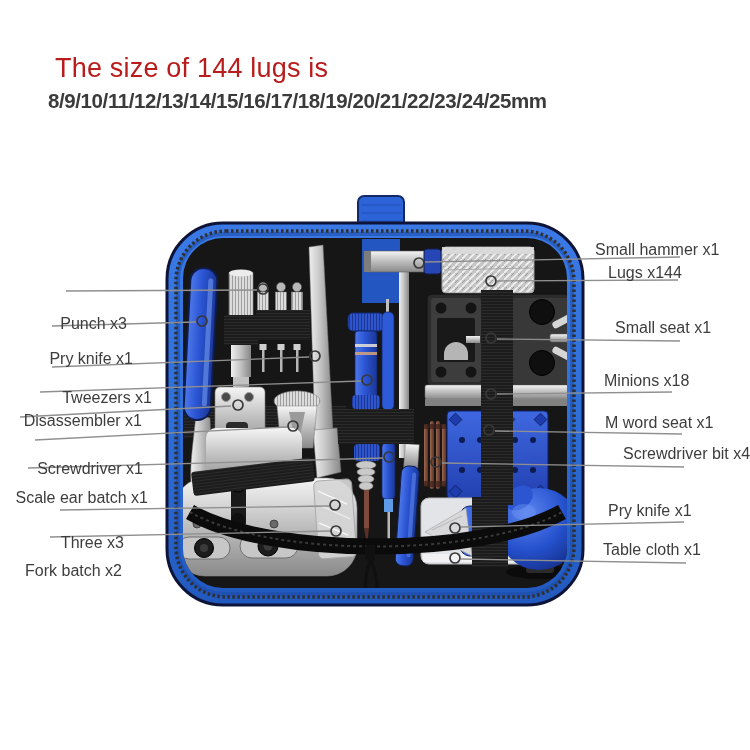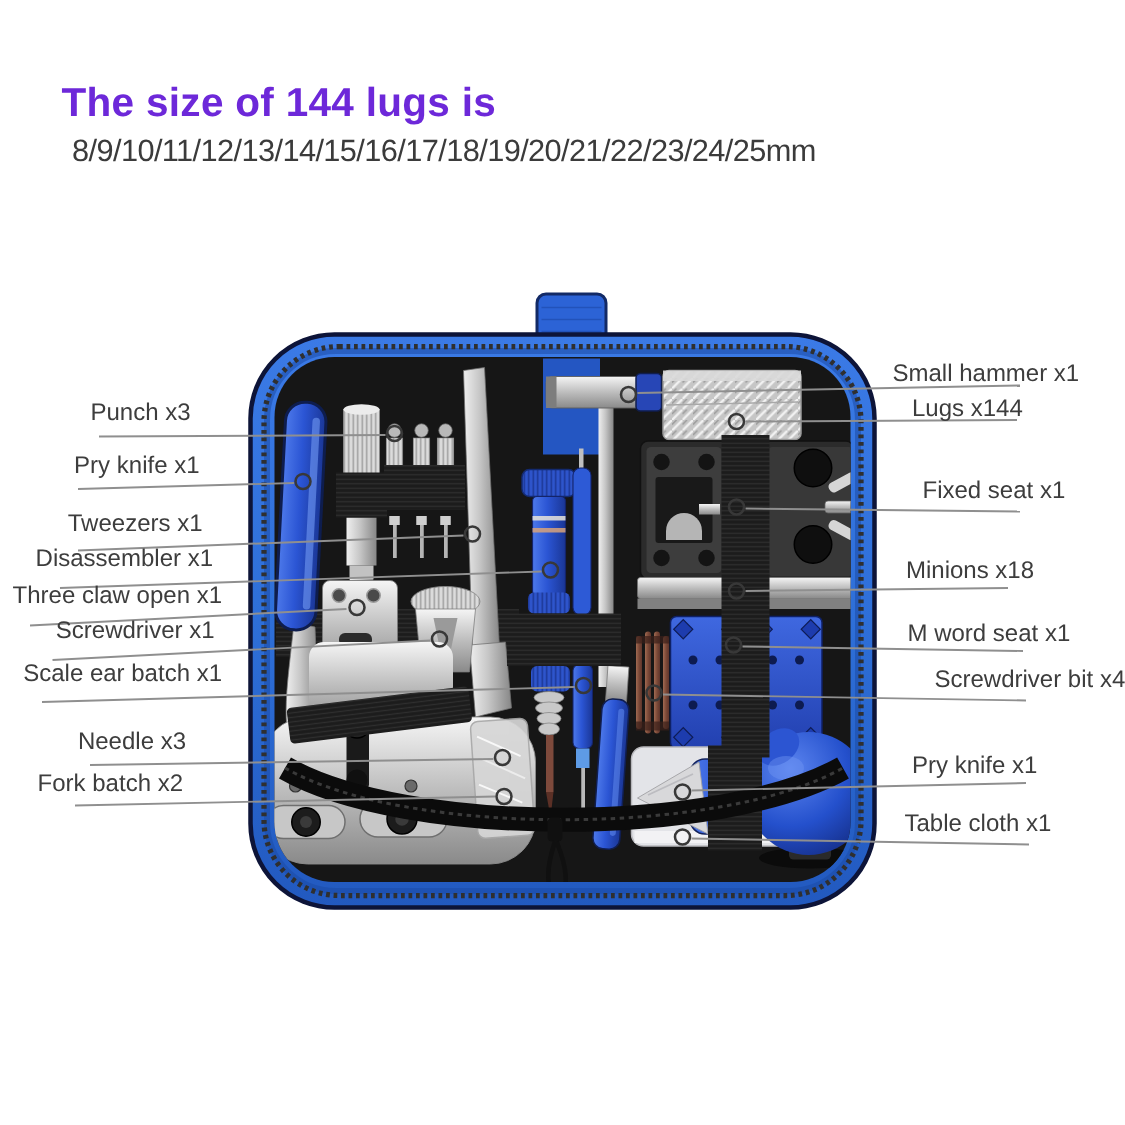--- a/index.html
+++ b/index.html
@@ -1,25 +1,25 @@
 <!DOCTYPE html>
 <html><head>
 <meta charset="utf-8">
 <style>
   html,body{margin:0;padding:0;background:#fff;}
   .stage{position:relative;width:750px;height:750px;background:#ffffff;
          font-family:"Liberation Sans",sans-serif;overflow:hidden;}
   .scene{position:absolute;left:0;top:0;width:750px;height:750px;}
-  .ttl{position:absolute;left:41px;top:54px;font-size:27px;font-weight:bold;
-       color:#6d28d9;letter-spacing:.2px;line-height:1.1;white-space:nowrap;}
-  .sizes{position:absolute;left:48px;top:90px;font-size:20.5px;font-weight:normal;
+  .ttl{position:absolute;left:55px;top:54px;font-size:27px;font-weight:normal;
+       color:#b91c1c;letter-spacing:.2px;line-height:1.1;white-space:nowrap;}
+  .sizes{position:absolute;left:48px;top:90px;font-size:20.5px;font-weight:bold;
        color:#3b3b3b;letter-spacing:-.4px;line-height:1.1;white-space:nowrap;}
   .lbl{position:absolute;font-size:16px;font-weight:normal;color:#3d3d3d;
        white-space:nowrap;line-height:1;}
-  .lbl.l{transform:translateX(-100%);}
+  .lbl.l{transform:translateX(-100%);margin-top:48px;}
 </style>
 </head>
 <body>
 
 <div class="stage">
 
   <div class="ttl">The size of 144 lugs is</div>
   <div class="sizes">8/9/10/11/12/13/14/15/16/17/18/19/20/21/22/23/24/25mm</div>
 
   <svg class="scene" viewBox="0 0 750 750">
@@ -367,30 +367,29 @@
       <circle cx="491" cy="394" r="5"></circle>
       <circle cx="489" cy="430" r="5"></circle>
       <circle cx="436" cy="462" r="5"></circle>
       <circle cx="455" cy="528" r="5"></circle>
       <circle cx="455" cy="558" r="5"></circle>
     </g>
   </svg>
 
   <div class="lbl l" style="left:127px;top:268px">Punch x3</div>
   <div class="lbl l" style="left:133px;top:303px">Pry knife x1</div>
-  <div class="lbl l" style="left:135px;top:342px">Tweezers x1</div>
+  <div class="lbl l" style="left:152px;top:342px">Tweezers x1</div>
   <div class="lbl l" style="left:142px;top:365px">Disassembler x1</div>
-  <div class="lbl l" style="left:148px;top:390px">Three claw open x1</div>
   <div class="lbl l" style="left:143px;top:413px">Screwdriver x1</div>
   <div class="lbl l" style="left:148px;top:442px">Scale ear batch x1</div>
-  <div class="lbl l" style="left:124px;top:487px">Needle x3</div>
+  <div class="lbl l" style="left:124px;top:487px">Three x3</div>
   <div class="lbl l" style="left:122px;top:515px">Fork batch x2</div>
 
   <div class="lbl" style="left:595px;top:242px">Small hammer x1</div>
   <div class="lbl" style="left:608px;top:265px">Lugs x144</div>
-  <div class="lbl" style="left:615px;top:320px">Fixed seat x1</div>
+  <div class="lbl" style="left:615px;top:320px">Small seat x1</div>
   <div class="lbl" style="left:604px;top:373px">Minions x18</div>
   <div class="lbl" style="left:605px;top:415px">M word seat x1</div>
   <div class="lbl" style="left:623px;top:446px">Screwdriver bit x4</div>
   <div class="lbl" style="left:608px;top:503px">Pry knife x1</div>
   <div class="lbl" style="left:603px;top:542px">Table cloth x1</div>
 
 </div>
 
 </body></html>

